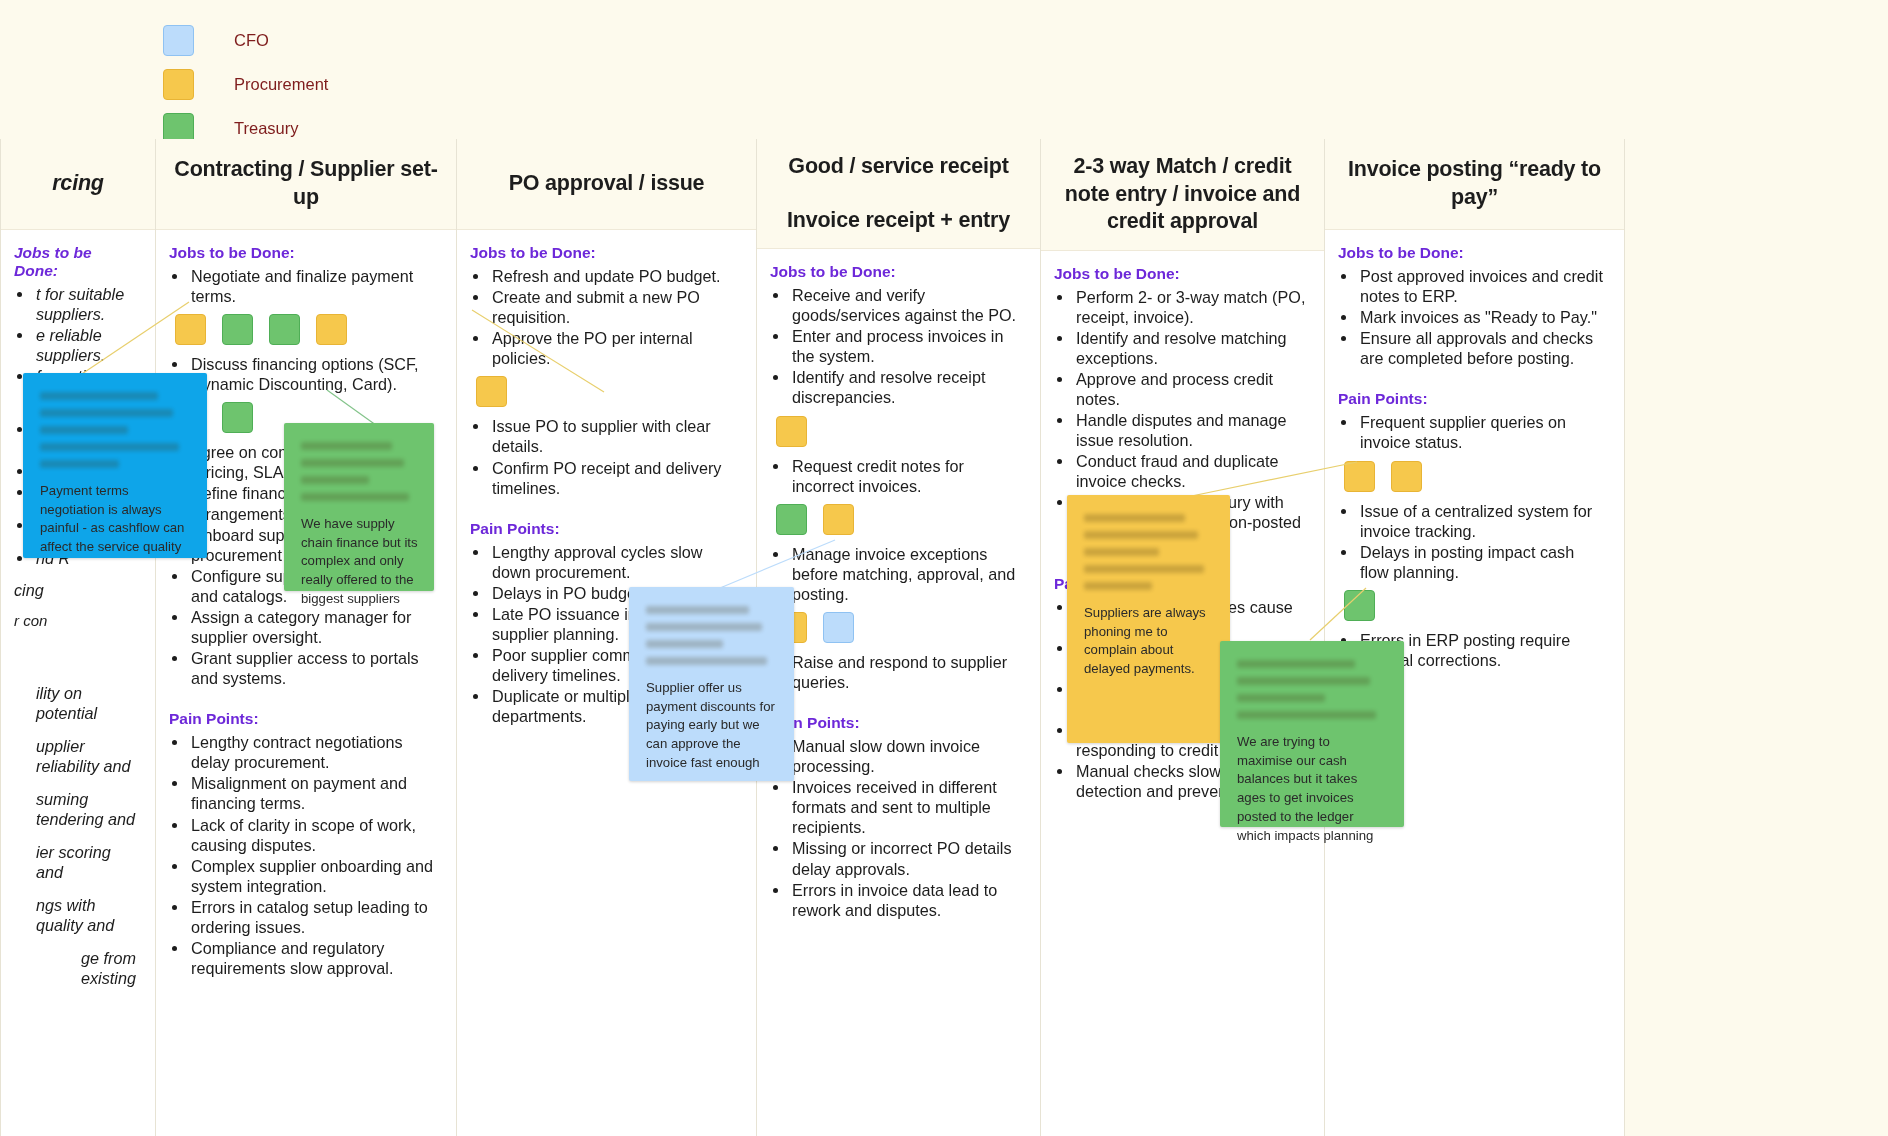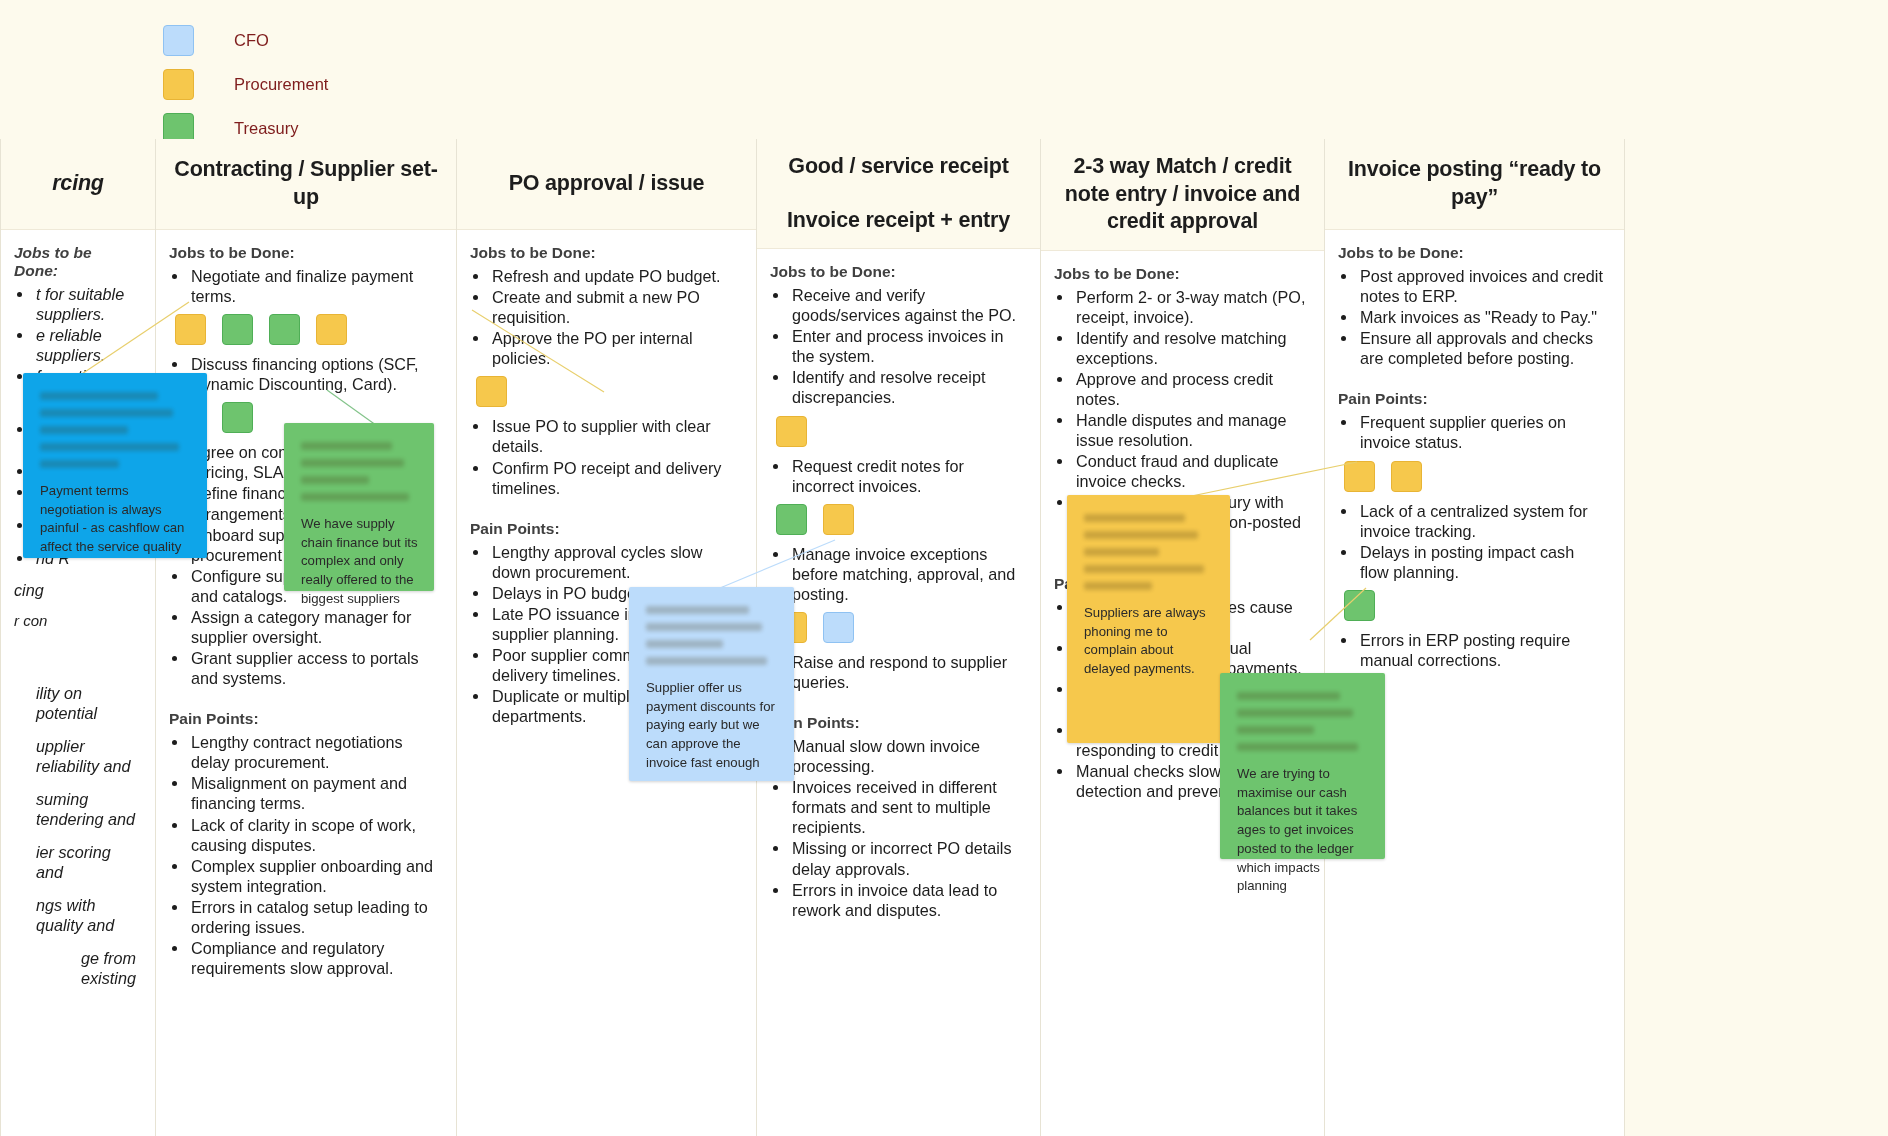--- a/index.html
+++ b/index.html
@@ -38,21 +38,21 @@
     padding:14px 12px 14px;
     min-height:91px;
     display:flex; align-items:center; justify-content:center;
   }
   .col-head h2 {
     margin:0; font-size:21.5px; font-weight:bold; color:#1d1d1d;
     text-align:center; line-height:1.28; letter-spacing:-.2px;
   }
   .col-head h2 .sub { display:block; margin-top:26px; }
   .col-body { padding:14px 18px 10px 13px; }
-  .sect-title { font-size:15.5px; font-weight:bold; color:#404040; margin:0 0 4px; }
+  .sect-title { font-size:15.5px; font-weight:bold; color:#6d28d9; margin:0 0 4px; }
   ul.jl { margin:0 0 0 0; padding:0 0 0 20px; }
   ul.jl li {
     font-size:16.2px; line-height:1.24; color:#1d1d1d;
     margin:0 0 1px; padding-left:2px;
   }
   .dotrow { display:flex; gap:16px; margin:8px 0 9px 6px; }
   .dot { width:31px; height:31px; border-radius:4px; }
   .gap { height:12px; }
 
   
@@ -288,21 +288,21 @@
         </ul>
         <div class="sect-title" style="margin-top: 22px;">Pain Points:</div>
         <ul class="jl">
           <li>Frequent supplier queries on invoice status.</li>
         </ul>
         <div class="dotrow">
           <div class="dot" style="background: rgb(246, 200, 76); border: 1px solid rgb(232, 180, 53);"></div>
           <div class="dot" style="background: rgb(246, 200, 76); border: 1px solid rgb(232, 180, 53);"></div>
         </div>
         <ul class="jl">
-          <li>Lack of a centralized system for invoice tracking.</li>
+          <li>Issue of a centralized system for invoice tracking.</li>
           <li>Delays in posting impact cash flow planning.</li>
         </ul>
         <div class="dotrow">
           <div class="dot" style="background: rgb(110, 196, 110); border: 1px solid rgb(79, 174, 86);"></div>
         </div>
         <ul class="jl">
           <li>Errors in ERP posting require manual corrections.</li>
         </ul>
       </div>
     </div>
@@ -348,21 +348,21 @@
     <div class="sticky" style="left: 1019px; top: 495px; width: 163px; height: 248px; background: rgb(246, 200, 76); pointer-events: auto; margin-left: 48px;">
       <div class="meta">
         <div class="line" style="width: 78%; background: rgba(60, 45, 10, 0.55);"></div>
         <div class="line" style="width: 88%; background: rgba(60, 45, 10, 0.55);"></div>
         <div class="line" style="width: 58%; background: rgba(60, 45, 10, 0.55);"></div>
         <div class="line" style="width: 92%; background: rgba(60, 45, 10, 0.55);"></div>
         <div class="line" style="width: 52%; background: rgba(60, 45, 10, 0.55);"></div>
       </div>
       <div class="body">Suppliers are always phoning me to complain about delayed payments.</div>
     </div>
-    <div class="sticky" style="left: 1220px; top: 641px; width: 165px; height: 186px; background: rgb(110, 196, 110); pointer-events: auto; margin-top: 32px;">
+    <div class="sticky" style="left: 1220px; top: 641px; width: 184px; height: 186px; background: rgb(110, 196, 110); pointer-events: auto;">
       <div class="meta">
         <div class="line" style="width: 78%; background: rgba(60, 45, 10, 0.55);"></div>
         <div class="line" style="width: 88%; background: rgba(60, 45, 10, 0.55);"></div>
         <div class="line" style="width: 58%; background: rgba(60, 45, 10, 0.55);"></div>
         <div class="line" style="width: 92%; background: rgba(60, 45, 10, 0.55);"></div>
       </div>
       <div class="body">We are trying to maximise our cash balances but it takes ages to get invoices posted to the ledger which impacts planning</div>
     </div>
   </div>
 

